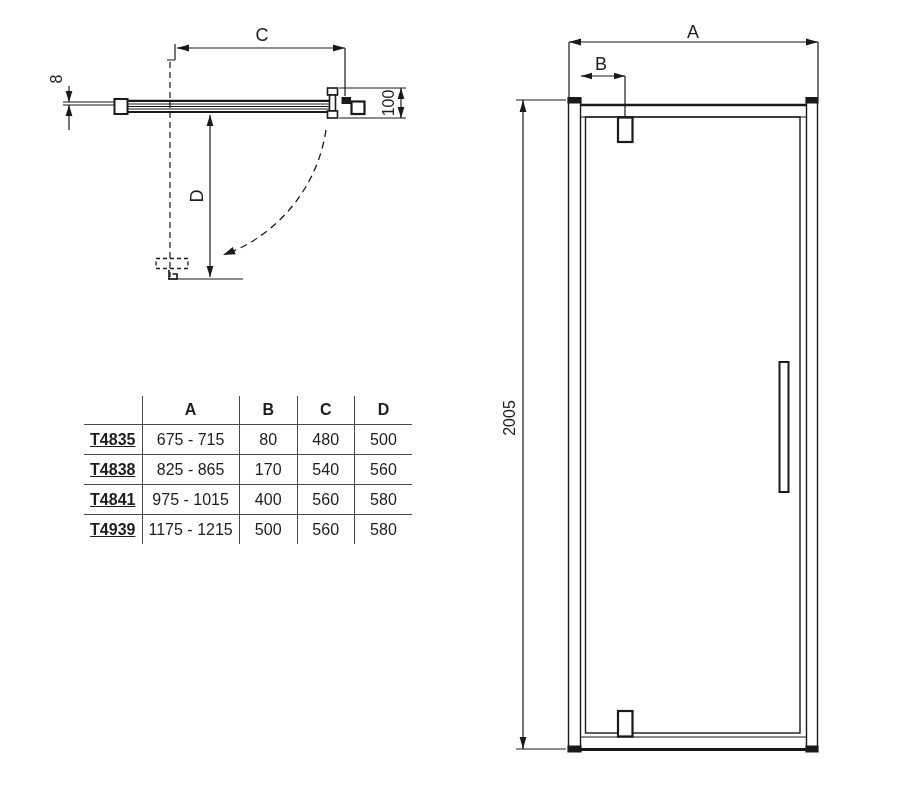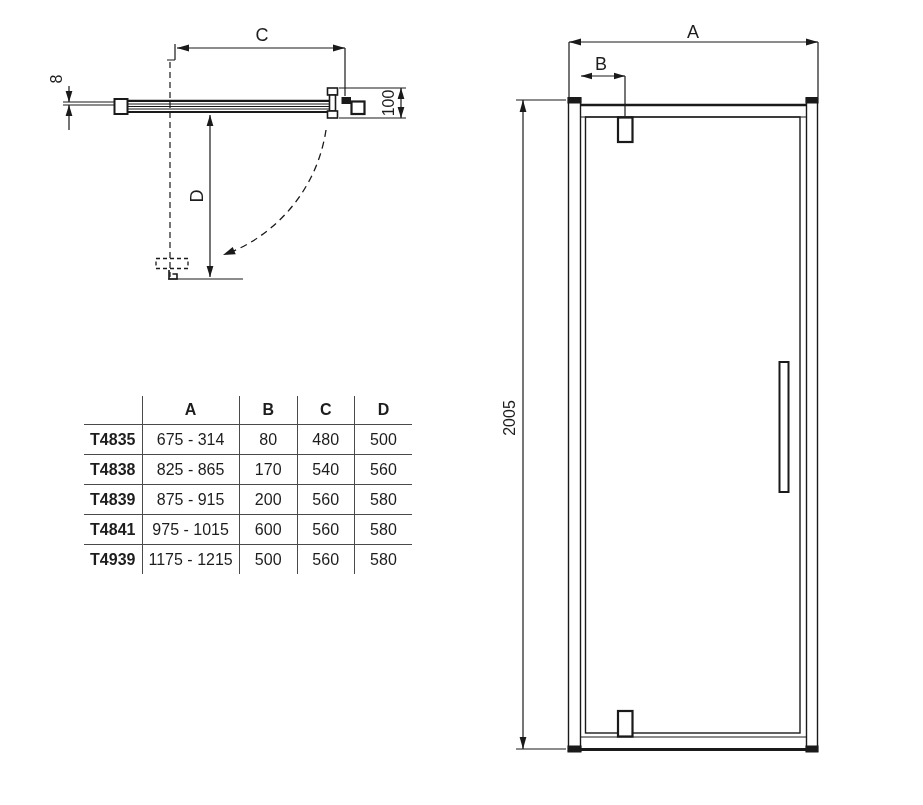--- a/index.html
+++ b/index.html
@@ -34,21 +34,21 @@
   .size-table col.c-model{width:58px;}
   .size-table col.c-a{width:96px;}
   .size-table col.c-b{width:58px;}
   .size-table col.c-c{width:57px;}
   .size-table col.c-d{width:58px;}
   .size-table thead th{font-weight:bold;height:28px;border-bottom:1px solid #4a4a4a;}
   .size-table tbody tr:not(:last-child) td,
   .size-table tbody tr:not(:last-child) th{border-bottom:1px solid #4a4a4a;}
   .size-table th:nth-child(n+2),
   .size-table td:nth-child(n+2){border-left:1px solid #4a4a4a;}
-  .size-table tbody th{font-weight:bold;}
+  .size-table tbody th{font-weight:bold;text-decoration:underline;}
 </style>
 </head>
 <body>
 
 <div class="canvas">
 
   <svg width="923" height="805" viewBox="0 0 923 805" stroke-linecap="butt" fill="none">
 
     <g stroke="#1a1a1a">
 
@@ -173,43 +173,36 @@
         <th></th>
         <th>A</th>
         <th>B</th>
         <th>C</th>
         <th>D</th>
       </tr>
     </thead>
     <tbody>
       <tr>
         <th>T4835</th>
-        <td>675 - 314</td>
+        <td>675 - 715</td>
         <td>80</td>
         <td>480</td>
         <td>500</td>
       </tr>
       <tr>
         <th>T4838</th>
         <td>825 - 865</td>
         <td>170</td>
         <td>540</td>
         <td>560</td>
       </tr>
       <tr>
-        <th>T4839</th>
-        <td>875 - 915</td>
-        <td>200</td>
-        <td>560</td>
-        <td>580</td>
-      </tr>
-      <tr>
         <th>T4841</th>
         <td>975 - 1015</td>
-        <td>600</td>
+        <td>400</td>
         <td>560</td>
         <td>580</td>
       </tr>
       <tr>
         <th>T4939</th>
         <td>1175 - 1215</td>
         <td>500</td>
         <td>560</td>
         <td>580</td>
       </tr>

